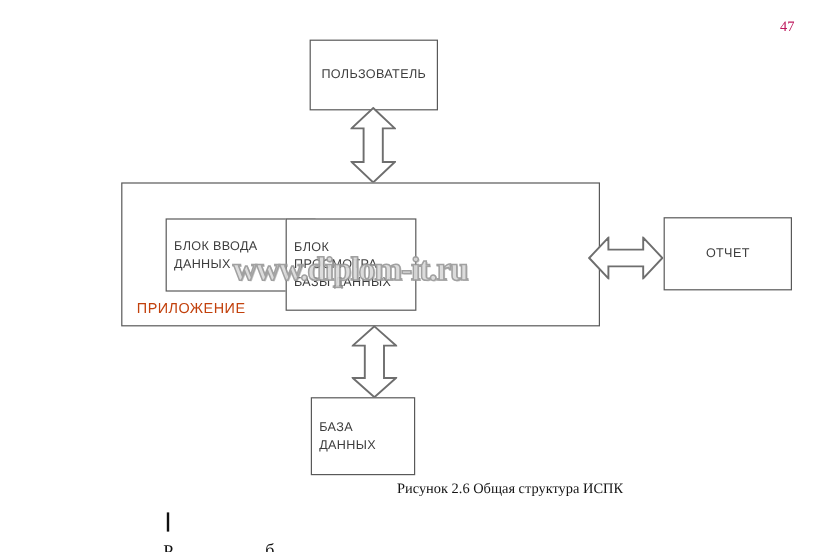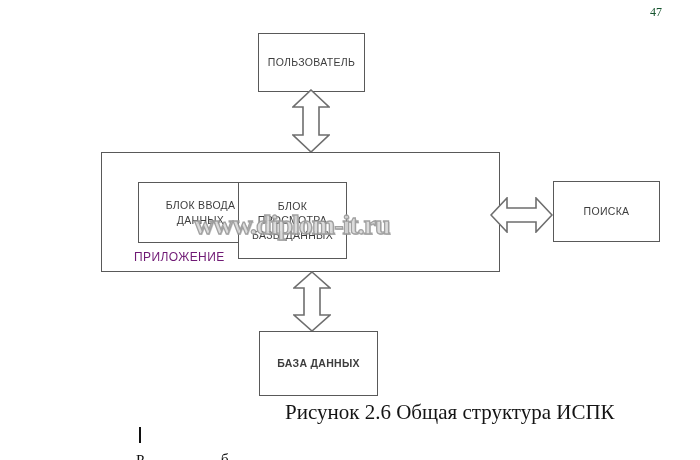--- a/index.html
+++ b/index.html
@@ -6,59 +6,58 @@
   .page {
     position: relative;
     width: 700px;
     height: 460px;
     background: #ffffff;
     overflow: hidden;
     font-family: "Liberation Sans", sans-serif;
   }
   .page-number {
     position: absolute;
-    top: 5px;
+    top: 15px;
     left: 641px;
     width: 30px;
     text-align: center;
     font-family: "Liberation Serif", serif;
     font-size: 12px;
-    color: #14532d;
+    color: #be185d;
   }
   .box {
     position: absolute;
     box-sizing: border-box;
     border: 1.5px solid #595959;
     background: #ffffff;
     display: flex;
     align-items: center;
     justify-content: center;
-    text-align: center;
+    text-align: left;
     color: #3d3d3d;
     font-size: 10.5px;
     letter-spacing: 0.3px;
     line-height: 1.35;
     font-weight: 500;
   }
   .box .lbl { padding: 2px 6px; }
   .user-box   { left: 258px; top: 33px;  width: 107px; height: 59px; }
   .app-box    { left: 101px; top: 152px; width: 399px; height: 120px; background: #ffffff; }
   .inner-box1 { left: 138px; top: 182px; width: 125px; height: 61px; }
   .inner-box2 { left: 238px; top: 182px; width: 109px; height: 77px; }
   .inner-box3 { left: 380px; top: 182px; width: 110px; height: 61px; }
   .report-box { left: 553px; top: 181px; width: 107px; height: 61px; }
-  .db-box     { left: 259px; top: 331px; width: 119px; height: 65px; font-weight: bold; }
+  .db-box     { left: 259px; top: 331px; width: 87px; height: 65px; }
   .app-label {
     position: absolute;
     left: 114px;
     top: 250px;
     font-size: 12px;
     letter-spacing: 0.4px;
-    color: #701a75;
-    margin-left: 20px;
+    color: #c2410c;
   }
   .arrow { position: absolute; }
   .arrow polygon { fill: #ffffff; stroke: #6e6e6e; stroke-width: 1.6; stroke-linejoin: miter; }
   .arrow-v1 { left: 292px; top: 89px; }
   .arrow-v2 { left: 293px; top: 271px; }
   .arrow-h  { left: 490px; top: 197px; }
   .watermark {
     position: absolute;
     left: 194px;
     top: 209px;
@@ -74,21 +73,21 @@
     z-index: 10;
     pointer-events: none;
   }
   .caption {
     position: absolute;
     left: 285px;
     top: 400px;
     width: 280px;
     text-align: center;
     font-family: "Liberation Serif", serif;
-    font-size: 21px;
+    font-size: 12px;
     color: #141414;
     white-space: nowrap;
   }
   .cursor-mark {
     position: absolute;
     left: 139px;
     top: 427px;
     width: 2px;
     height: 16px;
     background: #101010;
@@ -126,21 +125,21 @@
     <span class="lbl">БЛОК ПРОСМОТРА БАЗЫ ДАННЫХ</span>
   </div>
 
   <div class="app-label">ПРИЛОЖЕНИЕ</div>
 
   <svg class="arrow arrow-h" width="63" height="36" viewBox="0 0 63 36">
     <polygon points="1,18 17,1 17,11 46,11 46,1 62,18 46,35 46,25 17,25 17,35"></polygon>
   </svg>
 
   <div class="box report-box">
-    <span class="lbl">ПОИСКА</span>
+    <span class="lbl">ОТЧЕТ</span>
   </div>
 
   <svg class="arrow arrow-v2" width="38" height="61" viewBox="0 0 38 61">
     <polygon points="19,1 37,17 27,17 27,44 37,44 19,60 1,44 11,44 11,17 1,17"></polygon>
   </svg>
 
   <div class="box db-box">
     <span class="lbl">БАЗА ДАННЫХ</span>
   </div>
 

